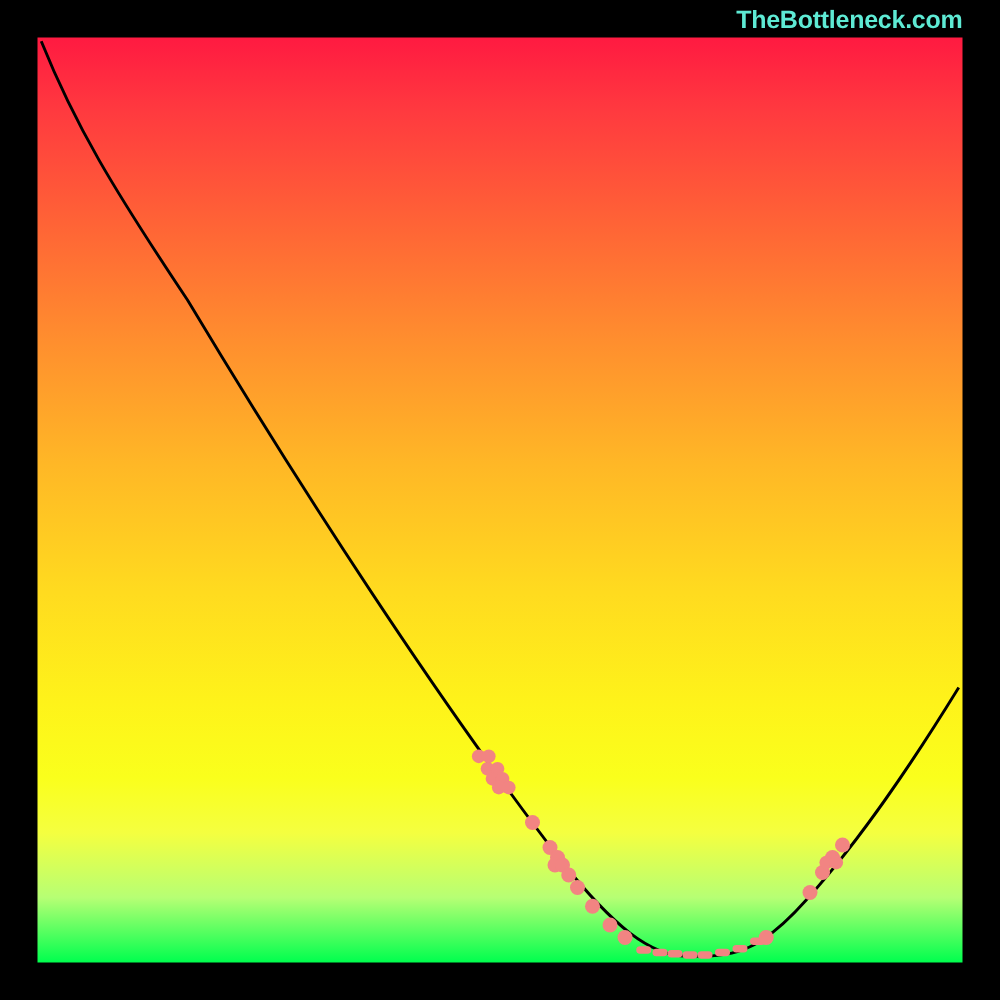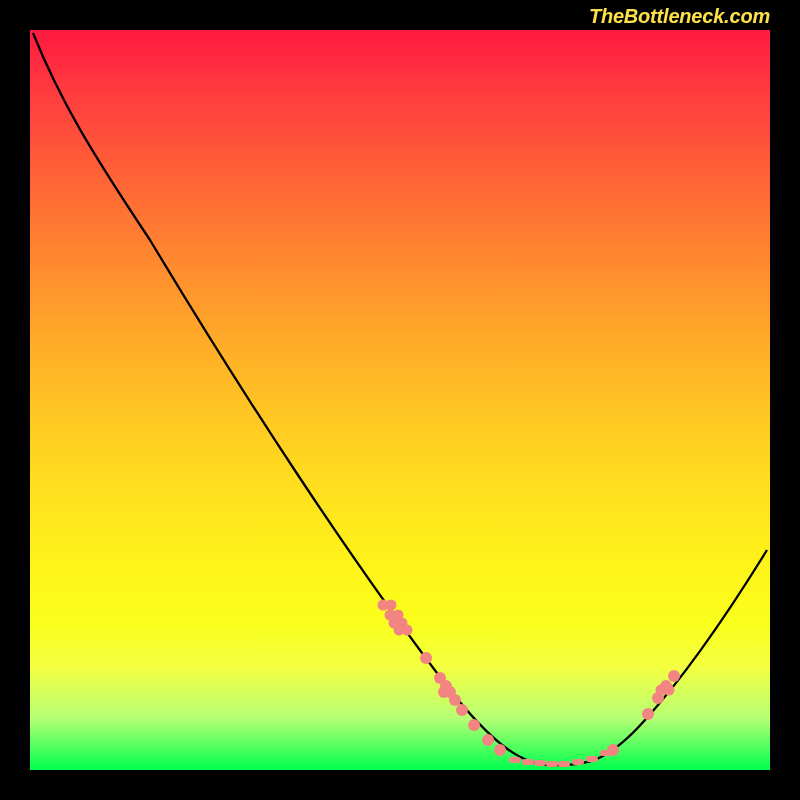--- a/index.html
+++ b/index.html
@@ -29,24 +29,23 @@
       #B6FF74 93%,
       #00FF4E 100%);
   }
   .attribution {
     position: absolute;
     top: 5px;
     right: 30px;
     font-family: Arial, Helvetica, sans-serif;
     font-size: 20px;
     font-weight: bold;
-    color: #fde047;
+    color: #5eead4;
     background: transparent;
     letter-spacing: -0.2px;
-    font-style: italic;
   }
   svg.overlay {
     position: absolute;
     left: 30px;
     top: 30px;
     width: 740px;
     height: 740px;
   }
 </style>
 </head>

